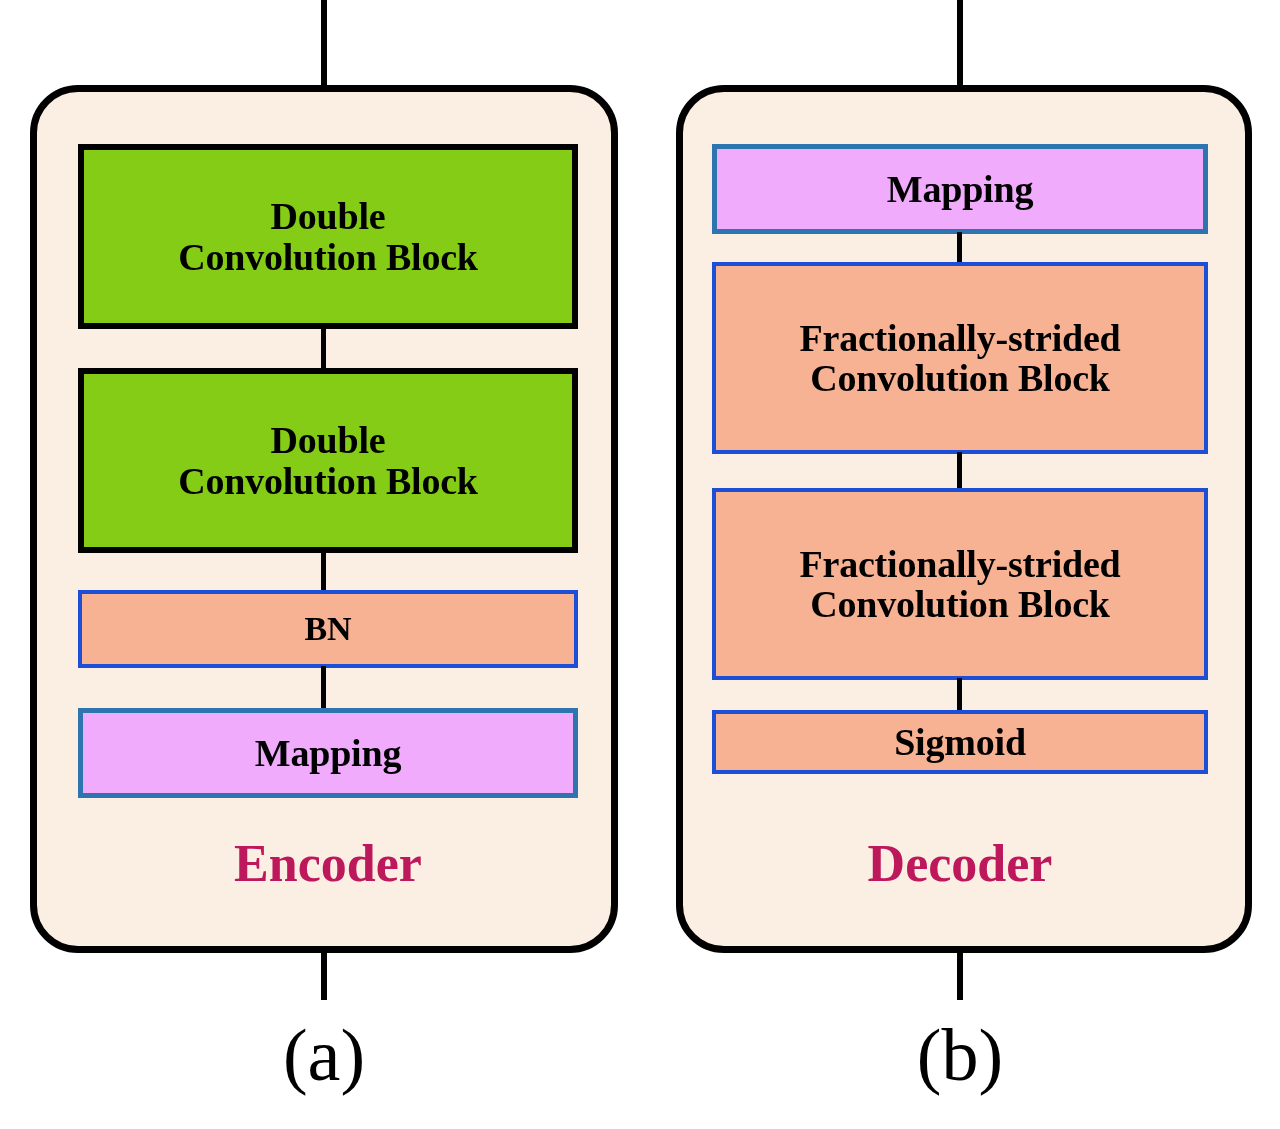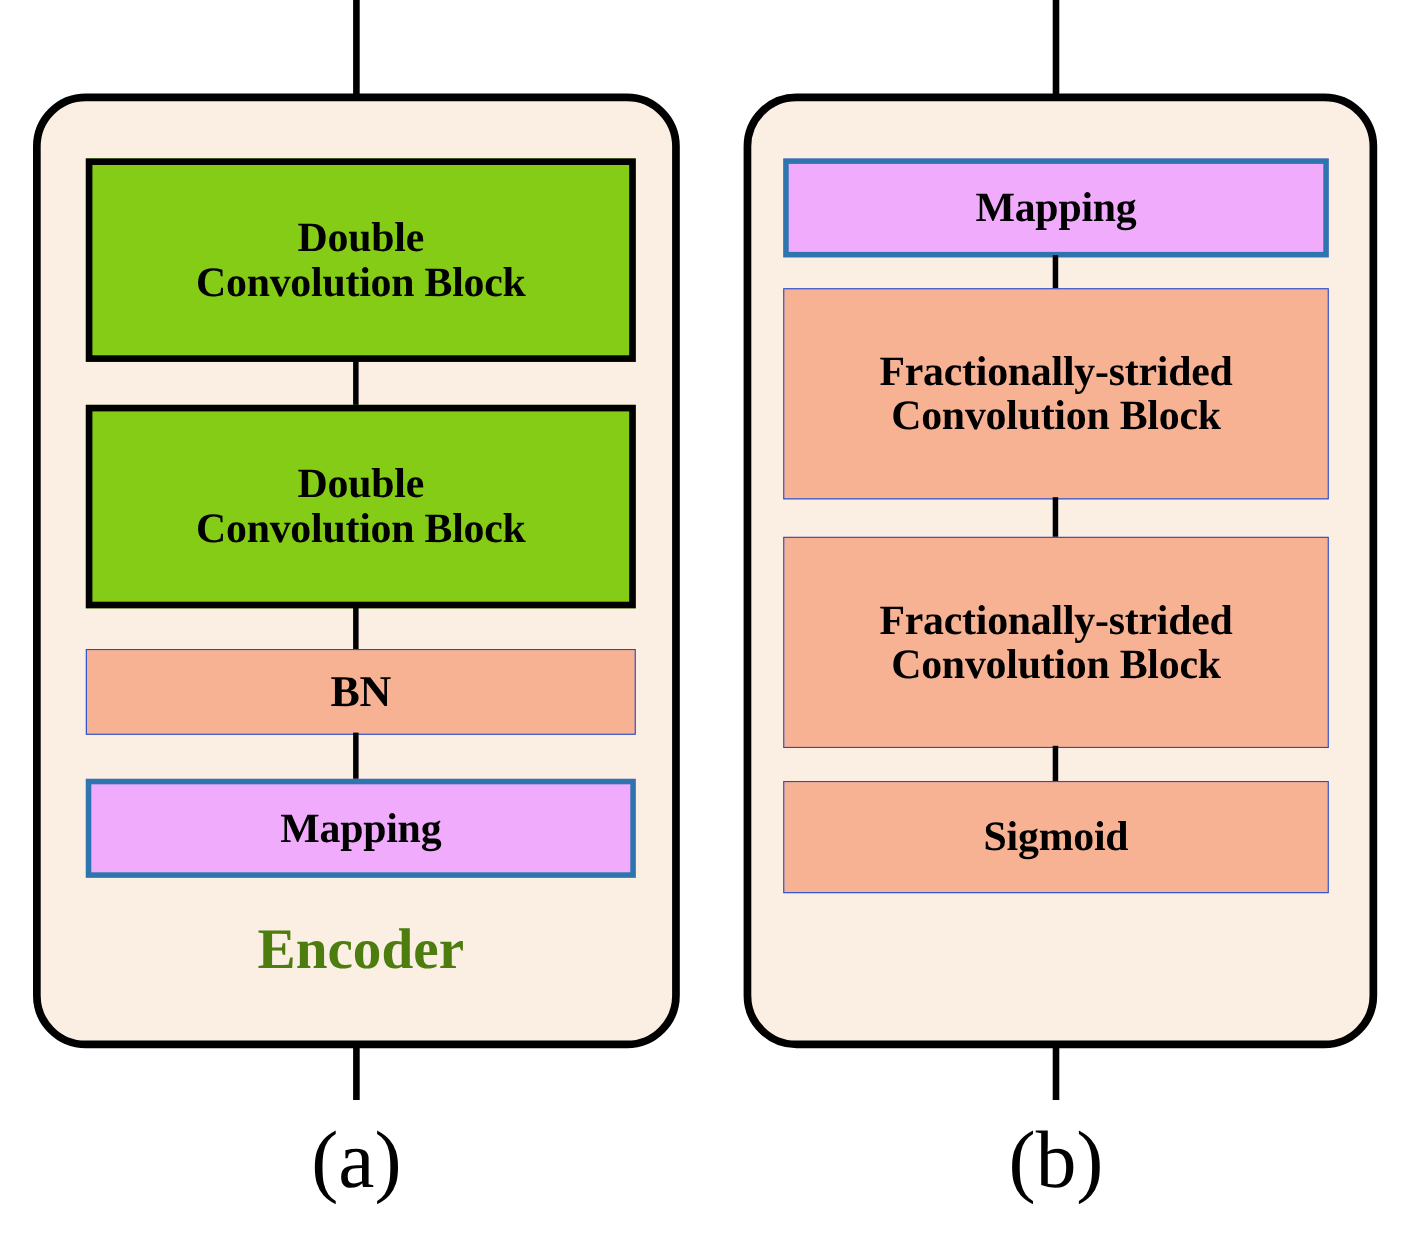--- a/index.html
+++ b/index.html
@@ -57,33 +57,33 @@
     font-weight: bold;
     line-height: 1.06;
     letter-spacing: -0.2px;
   }
   .block-purple {
     background: #84cc16;
     border: 6px solid #000000;
   }
   .block-orange {
     background: #f7b193;
-    border: 1px solid #1d4ed8;
+    border: 4px solid #1d4ed8;
   }
   .block-blue {
     background: #f0abfc;
     border: 5px solid #2e75b0;
   }
   .block .txt { display: block; padding: 0 6px; }
 
   
   .panel-caption {
     position: absolute;
     text-align: center;
-    color: #4d7c0f;
+    color: #be185d;
     font-weight: bold;
     font-size: 52px;
     line-height: 1;
     letter-spacing: 0px;
   }
 
   
   .fig-label {
     position: absolute;
     text-align: center;
@@ -107,21 +107,21 @@
   </div>
 
   <div class="vline-thin" style="left:321px; top:326px; height:44px;"></div>
 
   <div class="block block-purple" style="left:78px; top:368px; width:500px; height:185px; font-size:38px;">
     <span class="txt"><span>Double</span><br><span>Convolution Block</span></span>
   </div>
 
   <div class="vline-thin" style="left:321px; top:550px; height:42px;"></div>
 
-  <div class="block block-orange" style="left:78px; top:590px; width:500px; height:78px; font-size:40px;">
+  <div class="block block-orange" style="left:78px; top:590px; width:500px; height:78px; font-size:34px;">
     <span class="txt">BN</span>
   </div>
 
   <div class="vline-thin" style="left:321px; top:666px; height:44px;"></div>
 
   <div class="block block-blue" style="left:78px; top:708px; width:500px; height:90px; font-size:38px;">
     <span class="txt">Mapping</span>
   </div>
 
   <div class="panel-caption" style="left:78px; top:838px; width:500px;">Encoder</div>
@@ -145,22 +145,23 @@
   </div>
 
   <div class="vline-thin" style="left:957px; top:452px; height:38px;"></div>
 
   <div class="block block-orange" style="left:712px; top:488px; width:496px; height:192px; font-size:38px;">
     <span class="txt"><span>Fractionally-strided</span><br><span>Convolution Block</span></span>
   </div>
 
   <div class="vline-thin" style="left:957px; top:678px; height:34px;"></div>
 
-  <div class="block block-orange" style="left:712px; top:710px; width:496px; height:102px; font-size:38px;">
+  <div class="block block-orange" style="left:712px; top:710px; width:496px; height:64px; font-size:38px;">
     <span class="txt">Sigmoid</span>
   </div>
 
+  <div class="panel-caption" style="left:712px; top:838px; width:496px;">Decoder</div>
 
   <div class="vline" style="left:957px; top:948px; height:52px;"></div>
 
   <div class="fig-label" style="left:810px; top:1018px; width:300px;">(b)</div>
 
 </div>
 
 </body></html>

